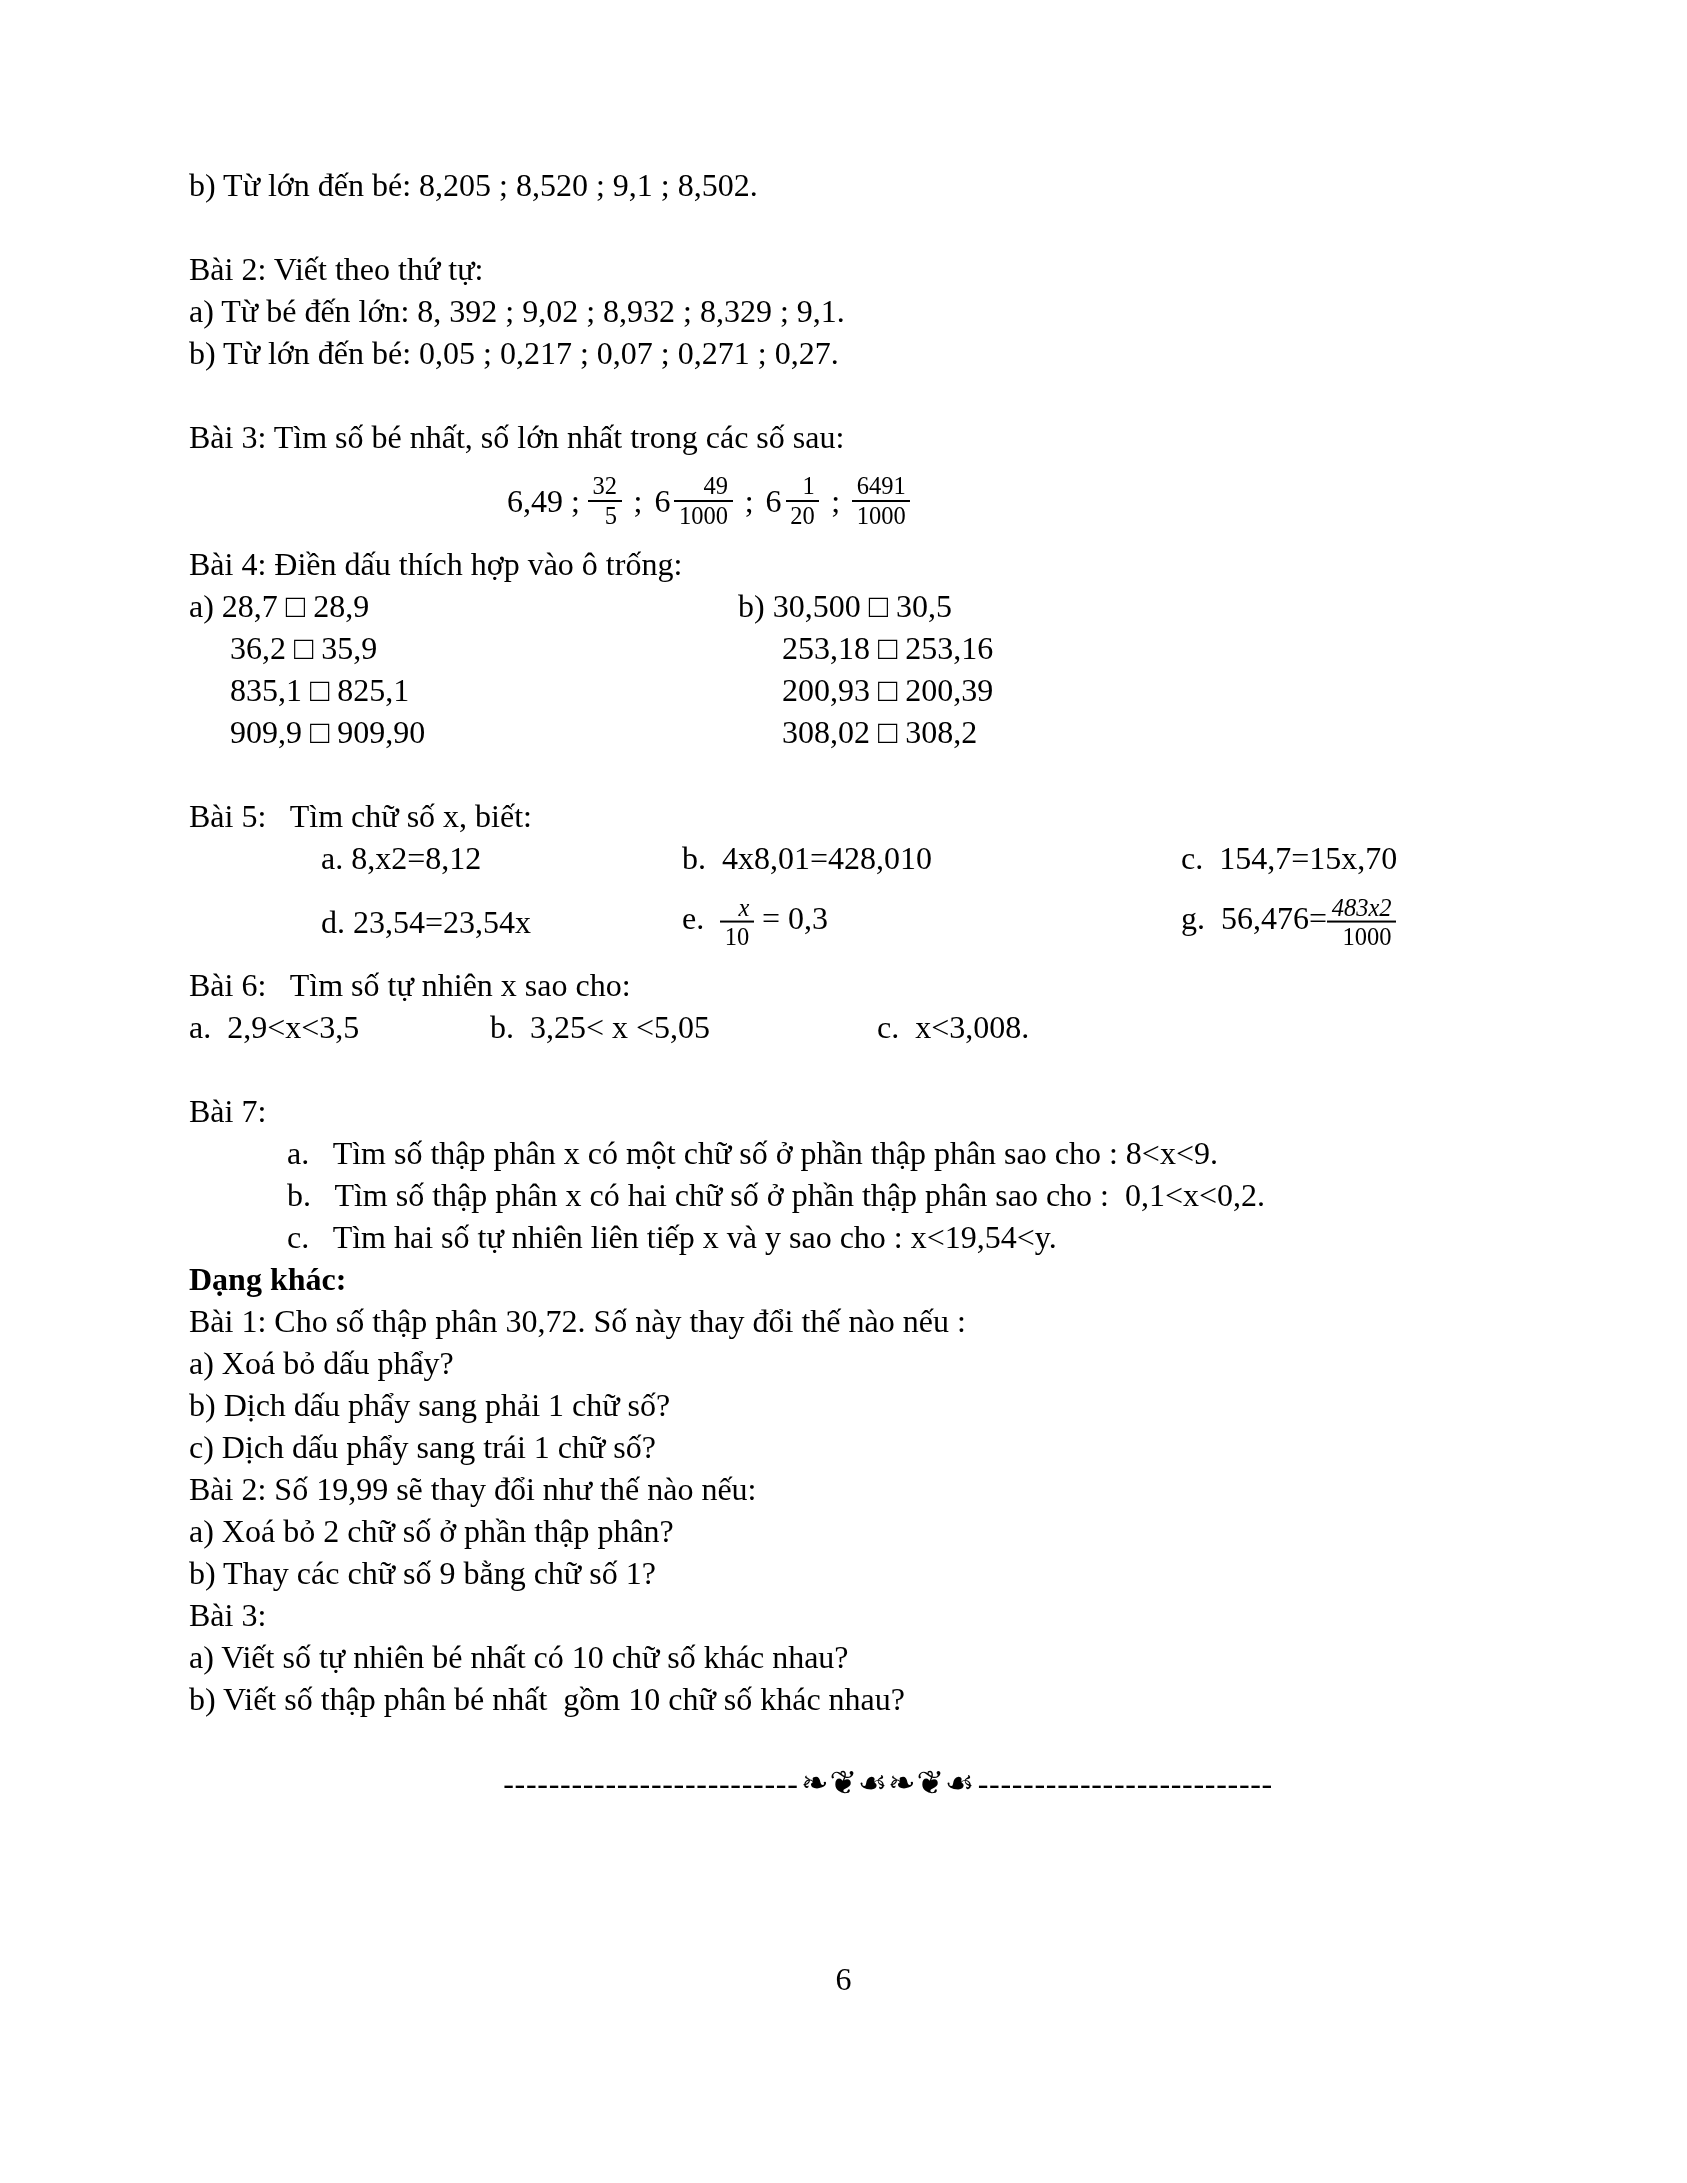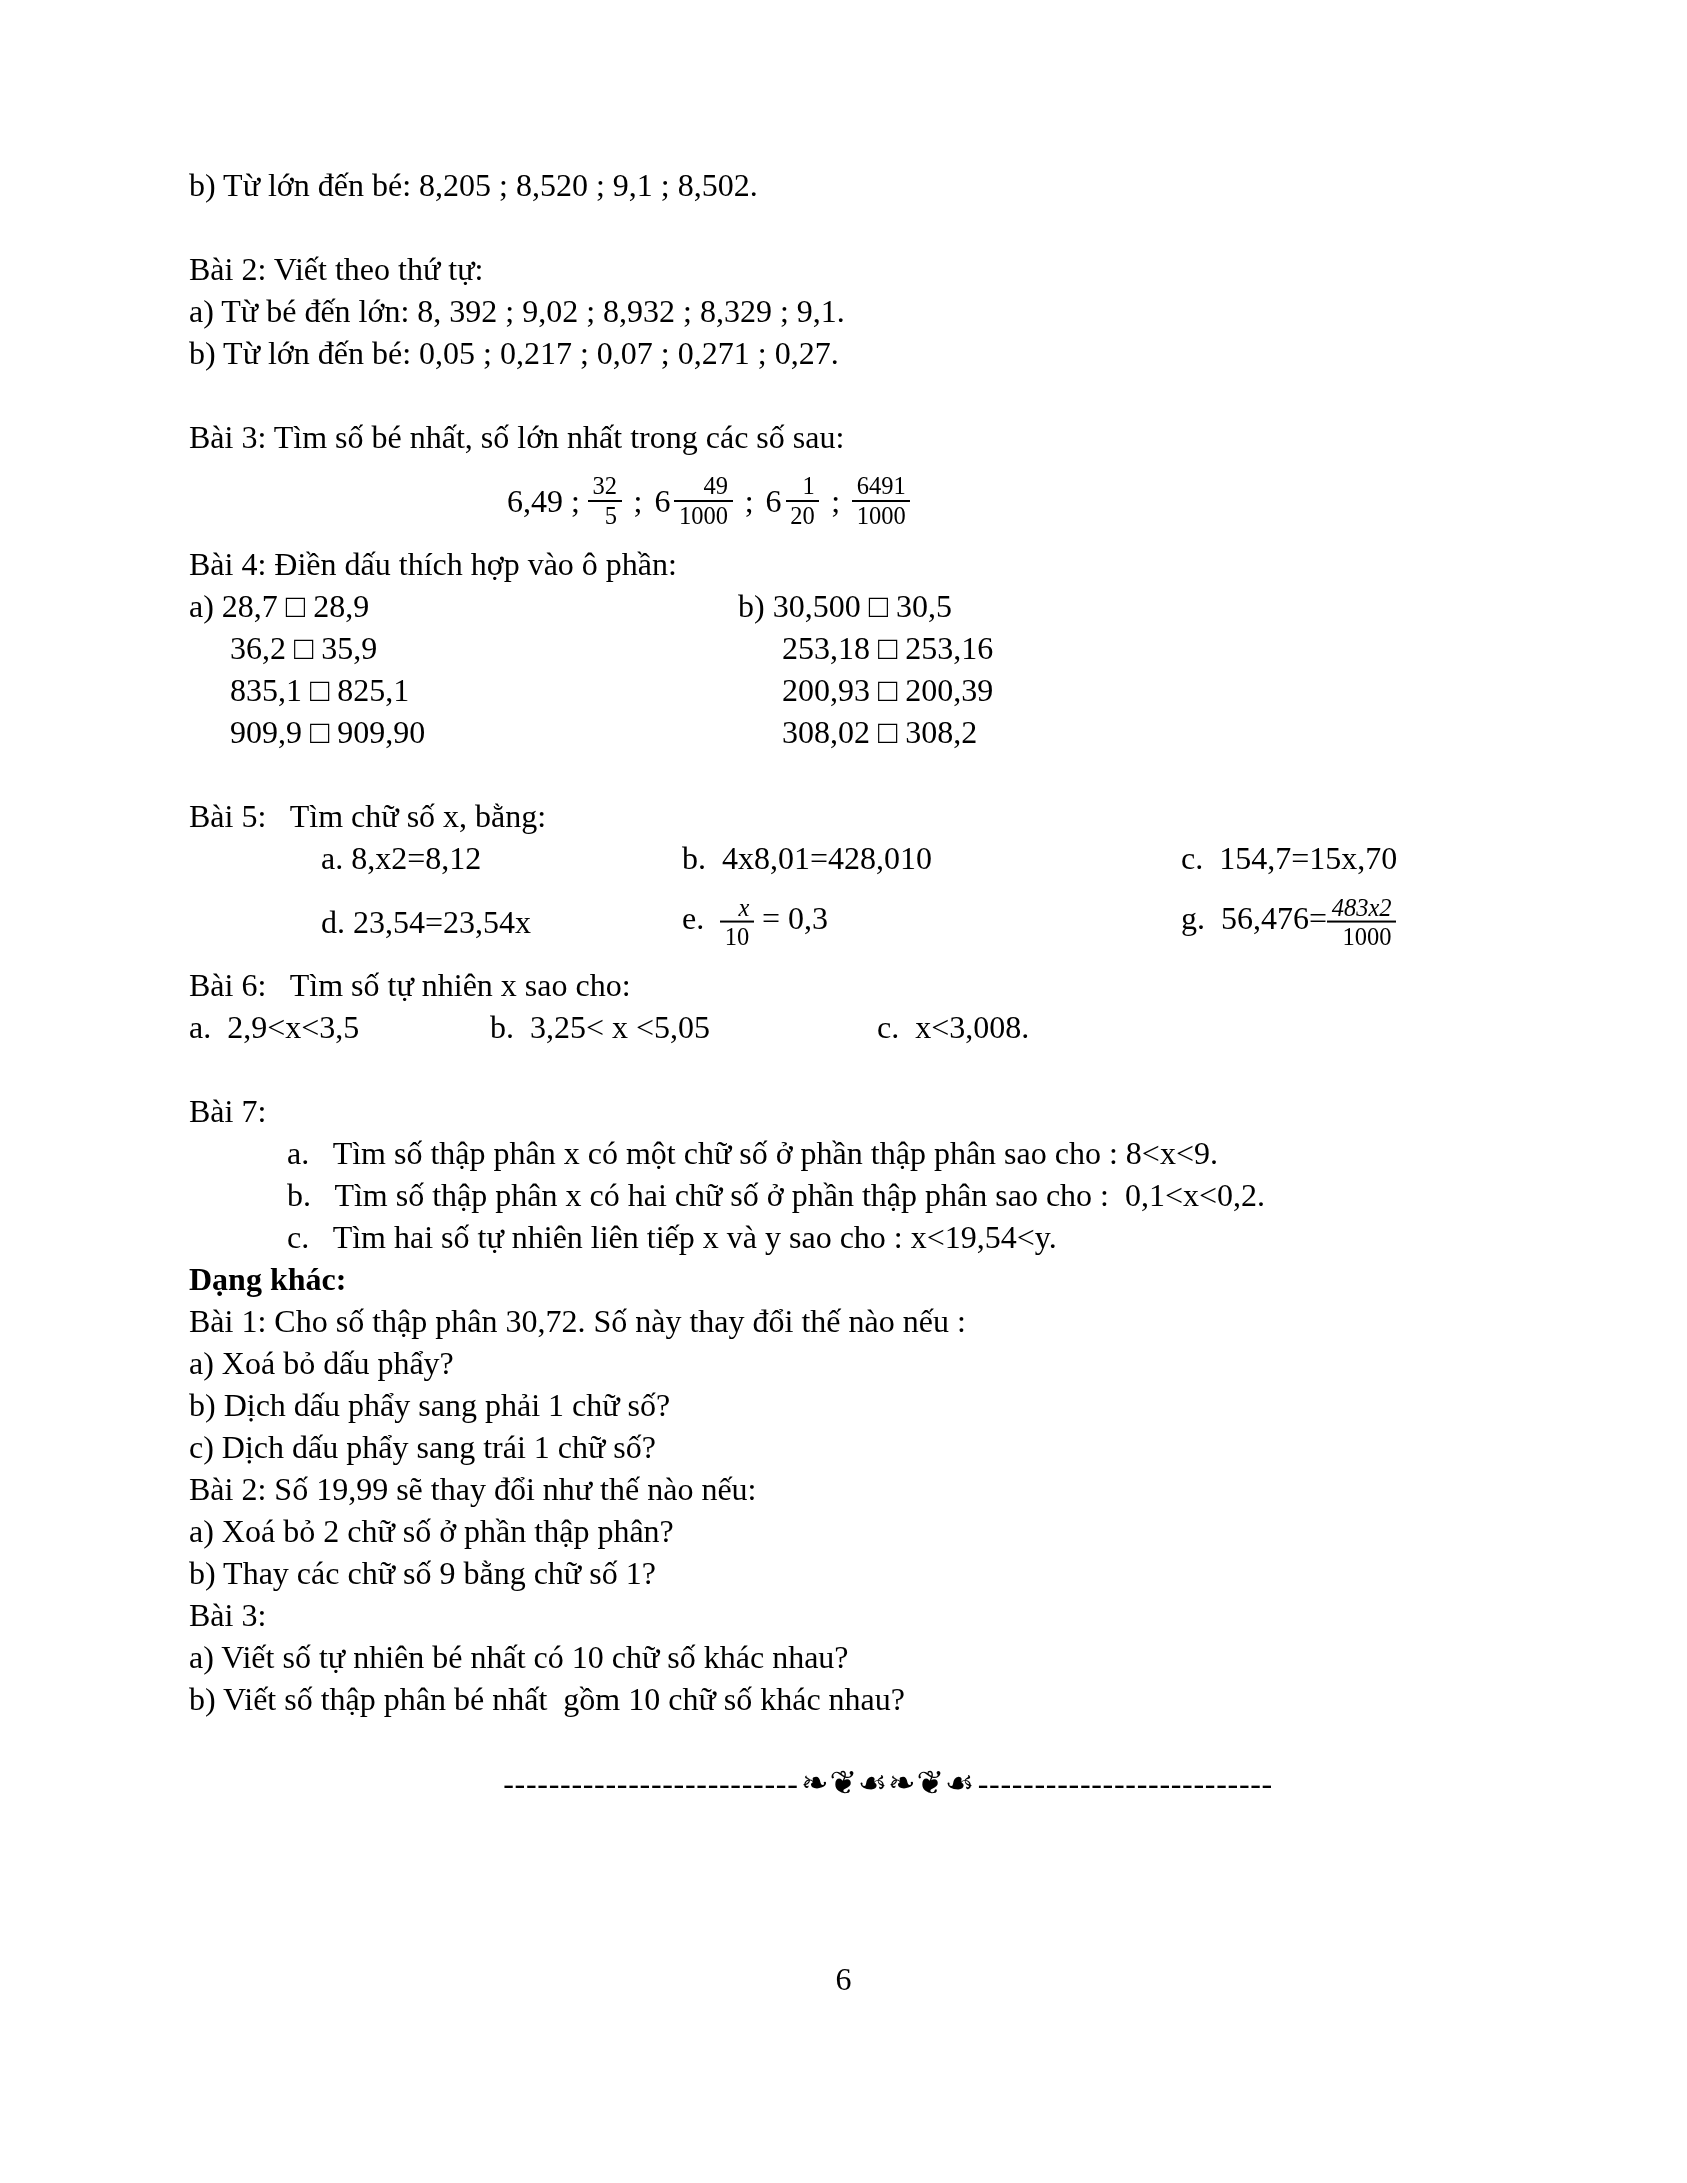--- a/index.html
+++ b/index.html
@@ -75,40 +75,40 @@
       </span>
       <span class="sep">;</span>
       <span class="mixed">
         <span class="whole">6</span>
         <span class="frac"><span class="num">1</span><span class="den">20</span></span>
       </span>
       <span class="sep">;</span>
       <span class="frac"><span class="num">6491</span><span class="den">1000</span></span>
     </div>
 
-    <p class="line">Bài 4: Điền dấu thích hợp vào ô phần:</p>
+    <p class="line">Bài 4: Điền dấu thích hợp vào ô trống:</p>
     <div class="line b4row">
       <span class="b4l">a) 28,7 □ 28,9</span>
       <span class="b4r">b) 30,500 □ 30,5</span>
     </div>
     <div class="line b4row">
       <span class="b4l ind">36,2 □ 35,9</span>
       <span class="b4r ind">253,18 □ 253,16</span>
     </div>
     <div class="line b4row">
       <span class="b4l ind">835,1 □ 825,1</span>
       <span class="b4r ind">200,93 □ 200,39</span>
     </div>
     <div class="line b4row">
       <span class="b4l ind">909,9 □ 909,90</span>
       <span class="b4r ind">308,02 □ 308,2</span>
     </div>
     <div class="blank"></div>
 
-    <p class="line">Bài 5:   Tìm chữ số x, bằng:</p>
+    <p class="line">Bài 5:   Tìm chữ số x, biết:</p>
     <div class="line posrow r5">
       <span class="cell c1">a. 8,x2=8,12</span>
       <span class="cell c2">b.  4x8,01=428,010</span>
       <span class="cell c3">c.  154,7=15x,70</span>
     </div>
     <div class="line posrow r5 tall">
       <span class="cell c1">d. 23,54=23,54x</span>
       <span class="cell c2"><span>e.  </span><span class="frac"><span class="num ital">x</span><span class="den">10</span></span><span> = 0,3</span></span>
       <span class="cell c3"><span>g.  56,476=</span><span class="frac"><span class="num ital">483x2</span><span class="den">1000</span></span></span>
     </div>

